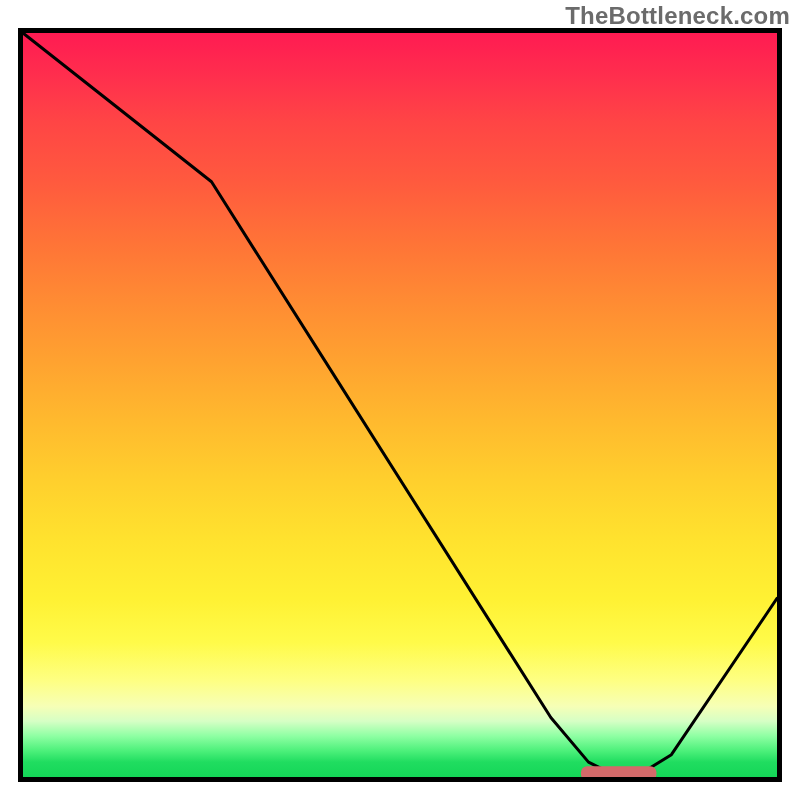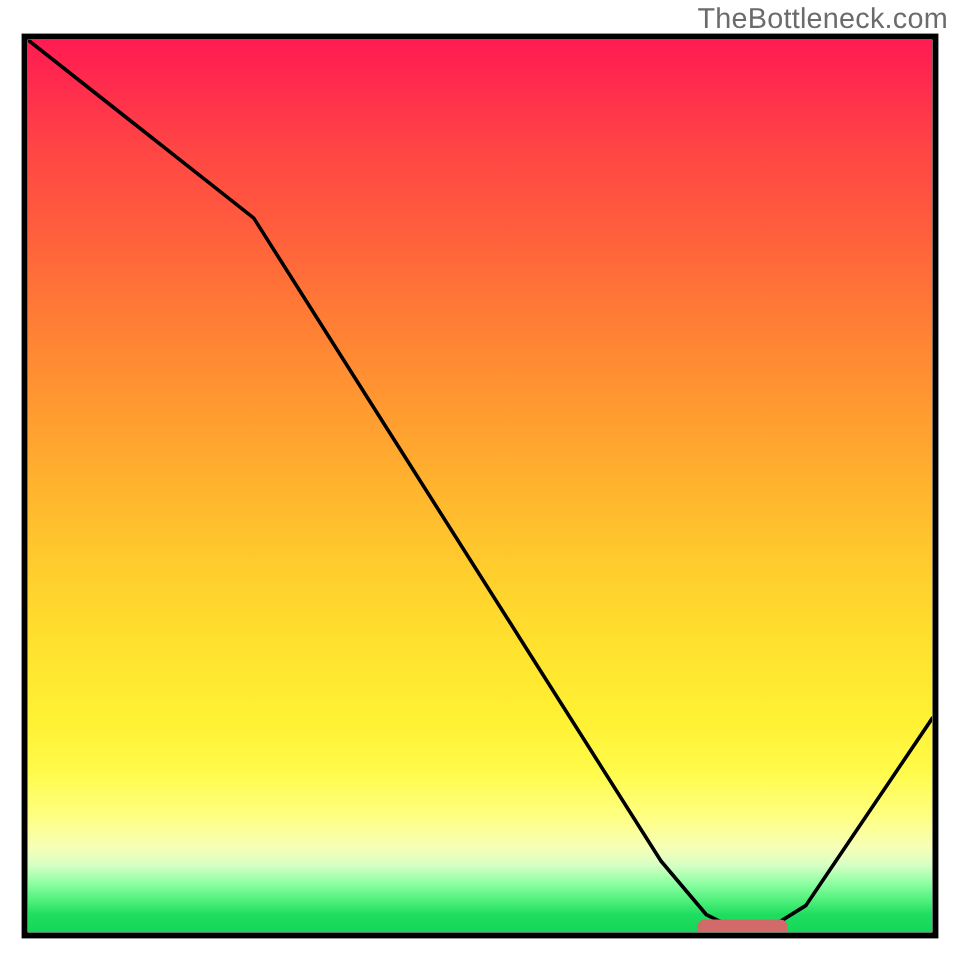--- a/index.html
+++ b/index.html
@@ -15,21 +15,21 @@
     position: relative;
     width: 800px;
     height: 800px;
     box-sizing: border-box;
   }
   .watermark {
     position: absolute;
     top: 2px;
     right: 10px;
     font-size: 24px;
-    font-weight: 400;
+    font-weight: 700;
     color: #6b6b6b;
     letter-spacing: 0.2px;
     z-index: 50;
   }
   .plot-area {
     position: absolute;
     left: 18px;
     top: 28px;
     width: 764px;
     height: 754px;

